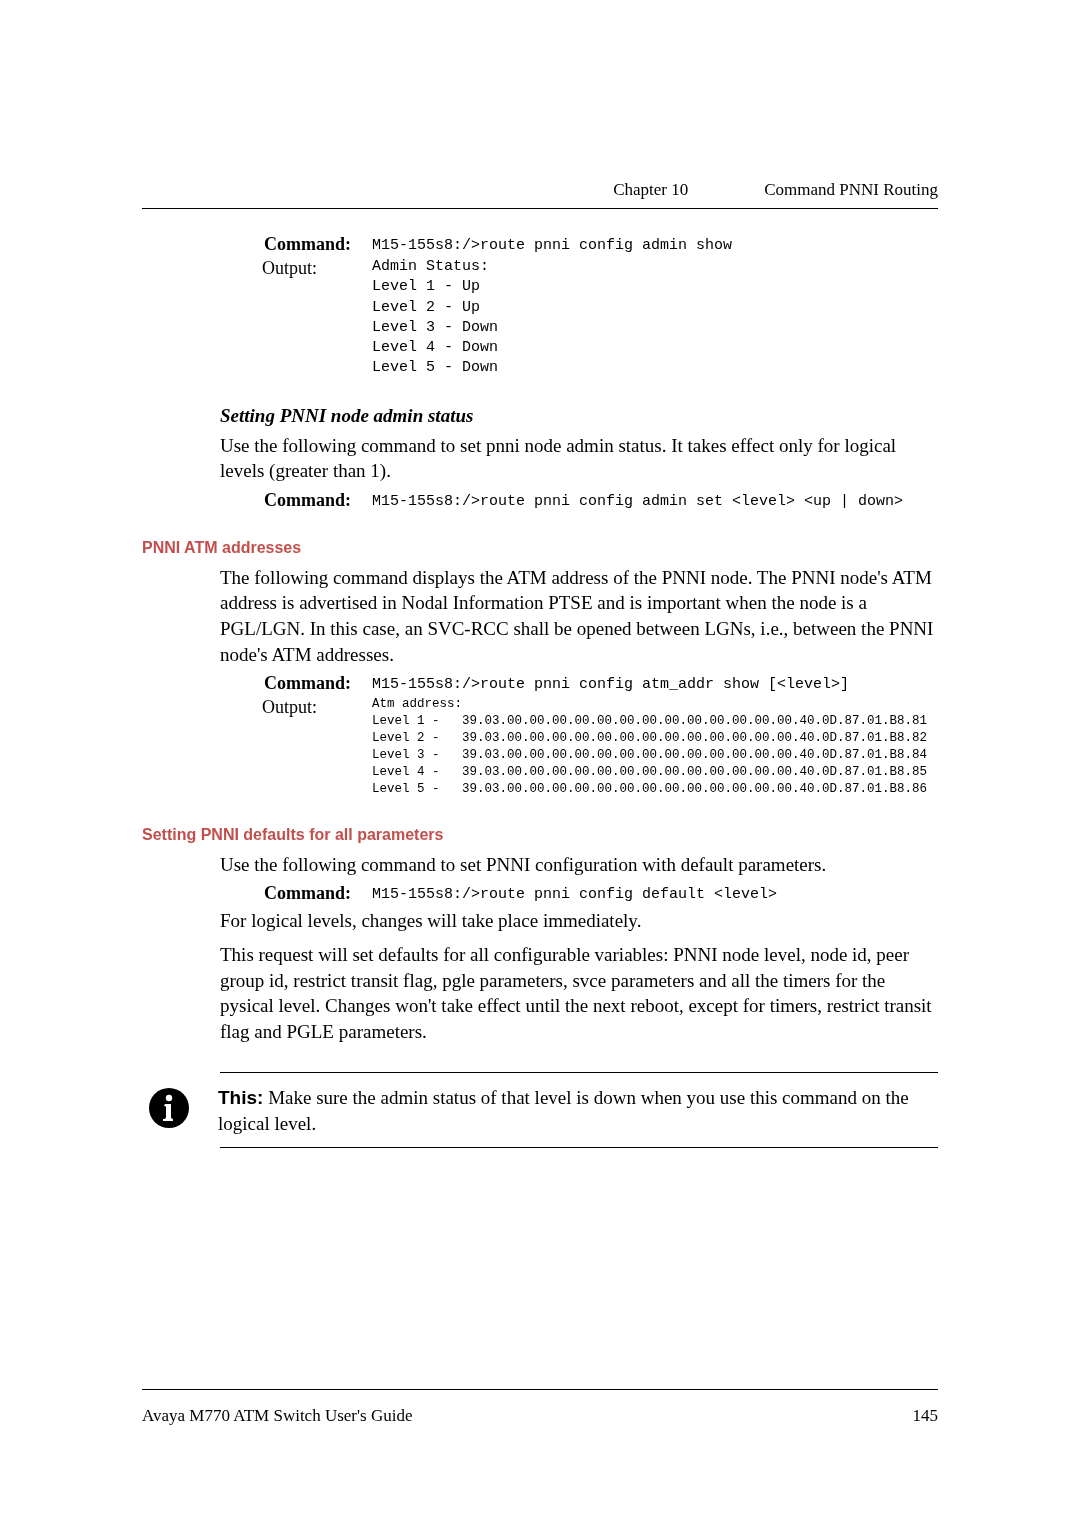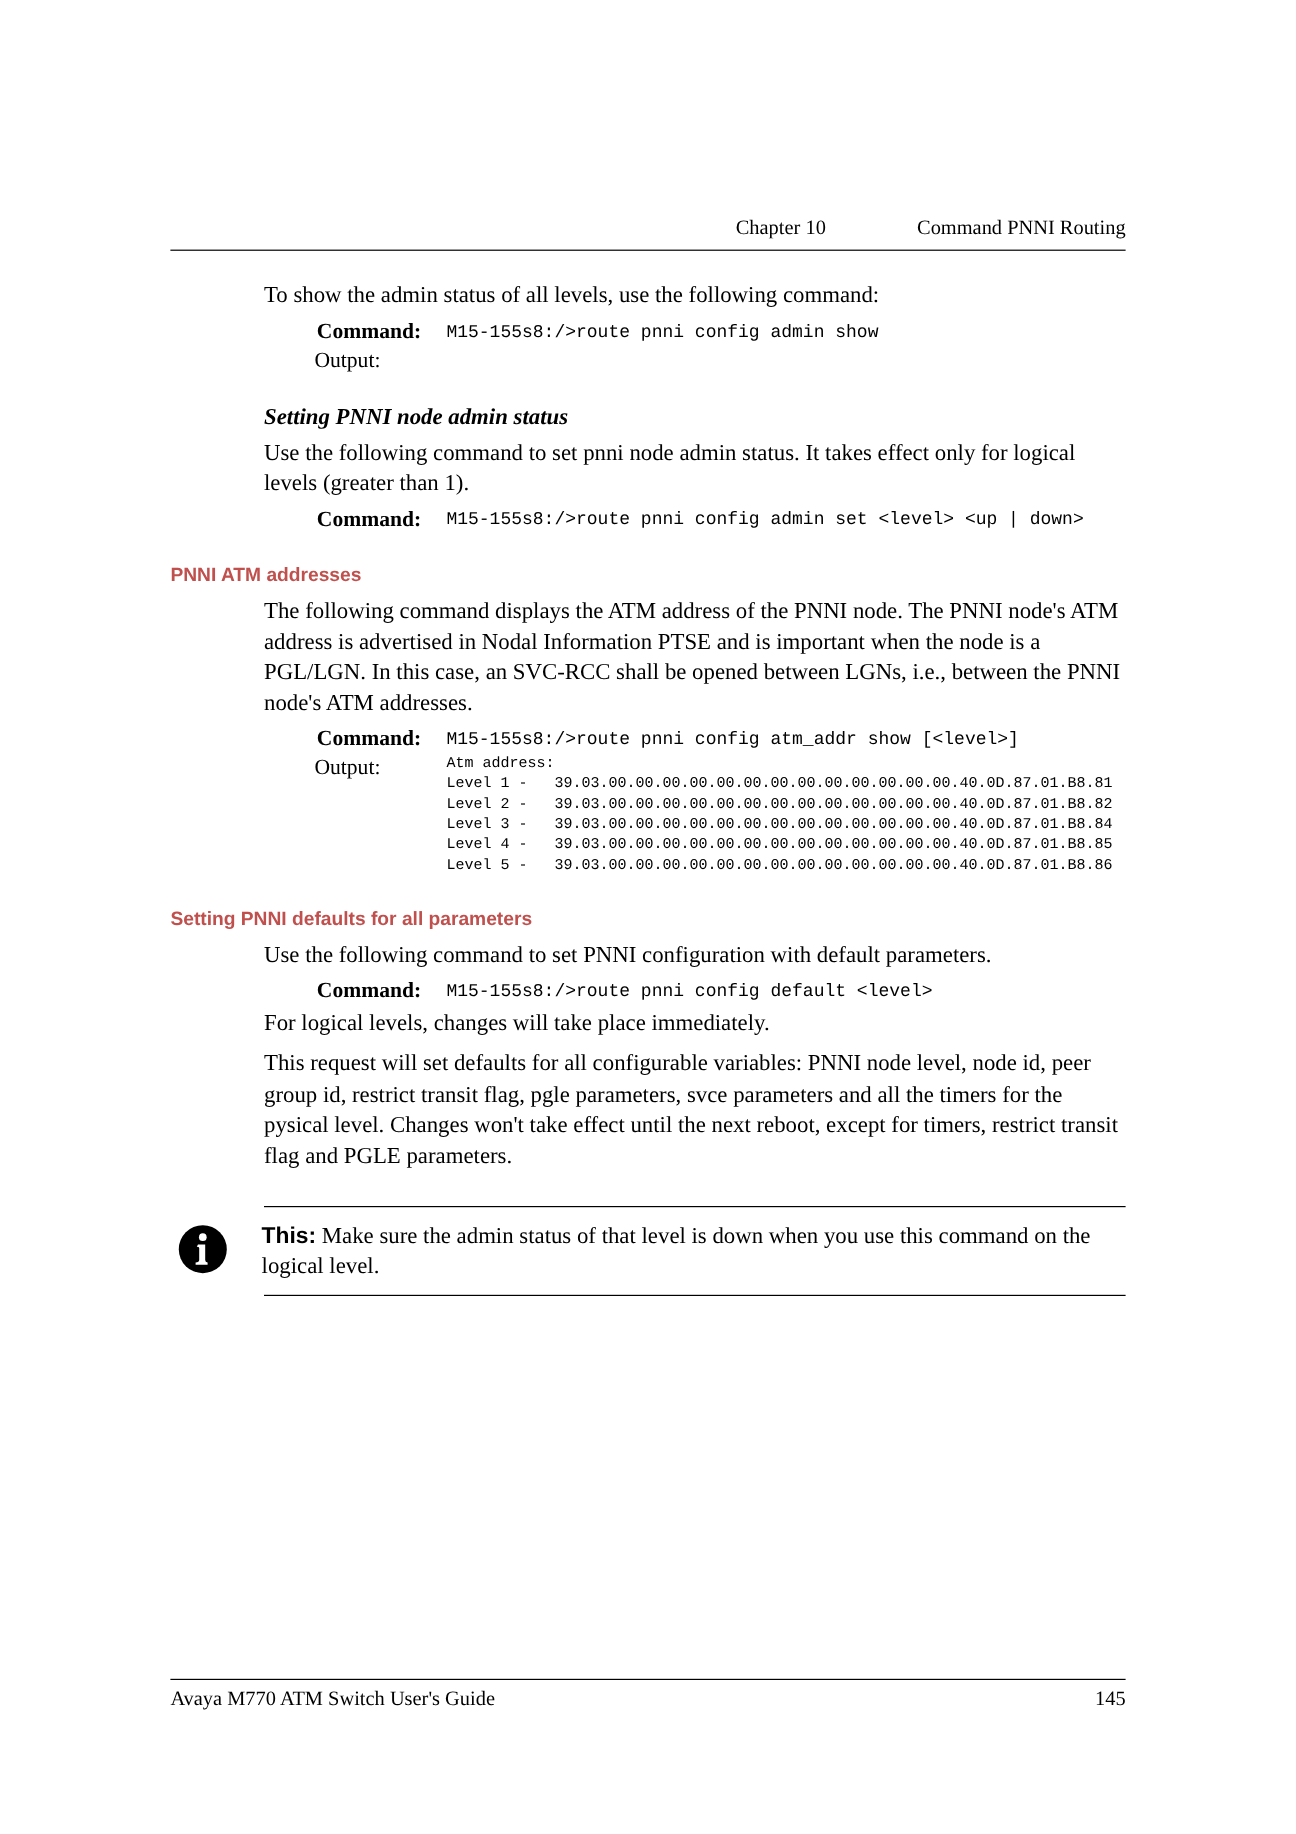--- a/index.html
+++ b/index.html
@@ -132,43 +132,48 @@
     }
     .footer {
       position: absolute;
       bottom: 102px;
       left: 142px;
       right: 142px;
       display: flex;
       justify-content: space-between;
       font-size: 17px;
       border-top: 1px solid #000;
-      padding-top: 6px;
+      padding-top: 16px;
     }
   </style>
 </head>
 <body>
 
 <div class="header-row">
   <span>Chapter 10</span>
   <span>Command PNNI Routing</span>
 </div>
 <div class="header-line"></div>
 
 <div class="content">
 
-  <p class="body-text">To show the admin status of all levels, use the following command:</p>
 
   <div class="cmd-row">
     <div class="cmd-label">Command:</div>
     <div class="cmd-text">M15-155s8:/&gt;route pnni config admin show</div>
   </div>
 
   <div class="output-row">
     <div class="output-label">Output:</div>
+    <div class="output-text">Admin Status:
+Level 1 - Up
+Level 2 - Up
+Level 3 - Down
+Level 4 - Down
+Level 5 - Down</div>
   </div>
 
   <h3 class="subheading-italic">Setting PNNI node admin status</h3>
   <p class="body-text">Use the following command to set pnni node admin status. It takes effect only for logical levels (greater than 1).</p>
   <div class="cmd-row">
     <div class="cmd-label">Command:</div>
     <div class="cmd-text">M15-155s8:/&gt;route pnni config admin set &lt;level&gt; &lt;up | down&gt;</div>
   </div>
 
   <h3 class="subheading-bold">PNNI ATM addresses</h3>

